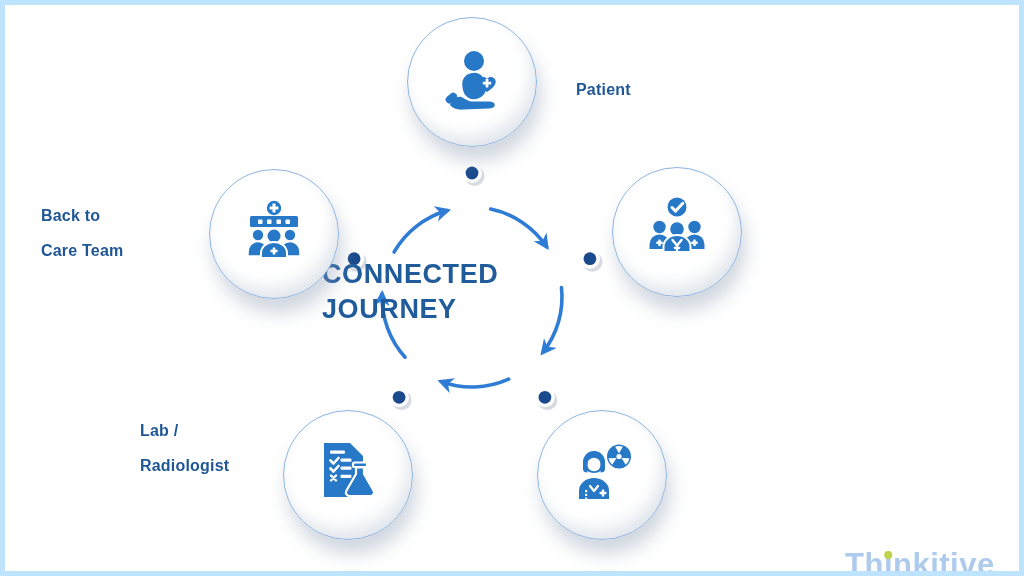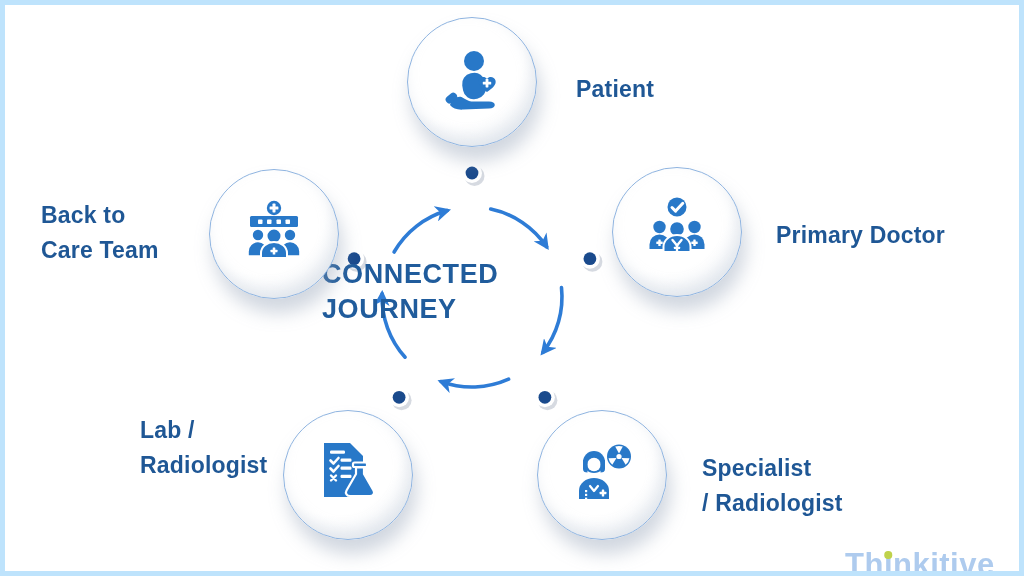--- a/index.html
+++ b/index.html
@@ -26,21 +26,21 @@
     border:1.5px solid #8fb4e0;
     box-shadow:4px 14px 18px rgba(140,155,178,.40), inset -4px -8px 14px rgba(190,200,214,.35);
     display:flex;align-items:center;justify-content:center;
   }
   .node svg{display:block}
   .fill-icon{fill:var(--icon-blue)}
   .fill-white{fill:#fff}
   .stroke-white{stroke:#fff;fill:none;stroke-linecap:round;stroke-linejoin:round}
   .label{
     position:absolute;color:var(--label-blue);
-    font-size:23px;font-weight:600;line-height:35px;letter-spacing:.2px;
+    font-size:16px;font-weight:600;line-height:35px;letter-spacing:.2px;
   }
   .label.center-align{text-align:left}
   .center-title{
     position:absolute;left:317px;top:252px;width:300px;text-align:left;
     color:var(--title-blue);font-size:27px;font-weight:700;line-height:35px;letter-spacing:.6px;
   }
   .ring-svg{position:absolute;left:317px;top:140px}
   .ring-arc{stroke:var(--accent-blue);stroke-width:3.6;fill:none;stroke-linecap:round}
   .arrowhead{fill:var(--accent-blue)}
   .dot-shadow{fill:#b4bcc9;opacity:.55}
@@ -133,21 +133,20 @@
       <path class="fill-icon" d="M43.5 53 v-4.6 a10 10 0 0 1 20 0 V53 z"></path>
       <rect class="fill-white" x="52.3" y="43.6" width="2.4" height="6.4" rx="0.5"></rect>
       <rect class="fill-white" x="50.3" y="45.6" width="6.4" height="2.4" rx="0.5"></rect>
       <circle class="fill-icon" cx="36" cy="33" r="7.8" stroke="#fff" stroke-width="2"></circle>
       <path class="fill-icon" d="M22.5 56 v-5.4 a13.5 11.5 0 0 1 27 0 V56 z" stroke="#fff" stroke-width="2"></path>
       <path class="stroke-white" stroke-width="2.4" d="M31.5 44 L36 49.5 40.5 44"></path>
       <rect class="fill-white" x="34.8" y="48.8" width="2.4" height="6.2" rx="0.5"></rect>
       <rect class="fill-white" x="32.9" y="50.7" width="6.2" height="2.4" rx="0.5"></rect>
     </svg>
   </div>
-  <div class="label" style="left:771px;top:213px">Primary Doctor</div>
 
   <div class="node" style="left:532px;top:405px">
     <svg width="72" height="72" viewBox="0 0 72 72">
       <circle class="fill-icon" cx="53" cy="17.5" r="12"></circle>
       <path class="fill-white" d="M53 14.6 L49.2 7.6 A11.2 11.2 0 0 1 56.8 7.6 Z"></path>
       <path class="fill-white" d="M53 14.6 L49.2 7.6 A11.2 11.2 0 0 1 56.8 7.6 Z" transform="rotate(120 53 17.5)"></path>
       <path class="fill-white" d="M53 14.6 L49.2 7.6 A11.2 11.2 0 0 1 56.8 7.6 Z" transform="rotate(240 53 17.5)"></path>
       <circle class="fill-white" cx="53" cy="17.5" r="2.6"></circle>
       <circle class="fill-icon" cx="28" cy="23" r="11"></circle>
       <circle class="fill-white" cx="28" cy="25.5" r="6.8"></circle>
@@ -155,24 +154,20 @@
       <path class="fill-icon" d="M39 21 v9 q0 3.5 -4.5 3.5 v-12.5 z"></path>
       <path class="fill-icon" d="M13 60 v-8.5 a15 12.5 0 0 1 30 0 V60 z"></path>
       <path class="stroke-white" stroke-width="2.2" d="M24 47 L28 52 32 47"></path>
       <rect class="fill-white" x="19" y="51" width="2.2" height="2.2"></rect>
       <rect class="fill-white" x="19" y="54.8" width="2.2" height="2.2"></rect>
       <rect class="fill-white" x="19" y="58.6" width="2.2" height="2.2"></rect>
       <rect class="fill-white" x="35.8" y="50.6" width="2.4" height="6.8" rx="0.5"></rect>
       <rect class="fill-white" x="33.6" y="52.8" width="6.8" height="2.4" rx="0.5"></rect>
     </svg>
   </div>
-  <div class="label" style="left:697px;top:446px">
-    <div>Specialist</div>
-    <div>/ Radiologist</div>
-  </div>
 
   <div class="node" style="left:278px;top:405px">
     <svg width="72" height="72" viewBox="0 0 72 72">
       <path class="fill-icon" d="M12 4 h26 v13 h13 v41 h-39 z"></path>
       <path class="fill-icon" d="M38 4 v13 h13 z"></path>
       <rect class="fill-white" x="18" y="11.5" width="15" height="3.2" rx="1.2"></rect>
       <path class="stroke-white" stroke-width="2.6" d="M18.5 21.5 l3 3 5-5.5"></path>
       <rect class="fill-white" x="28.5" y="19.5" width="11" height="3.2" rx="1.2"></rect>
       <path class="stroke-white" stroke-width="2.6" d="M18.5 29.5 l3 3 5-5.5"></path>
       <rect class="fill-white" x="28.5" y="27.5" width="11" height="3.2" rx="1.2"></rect>

